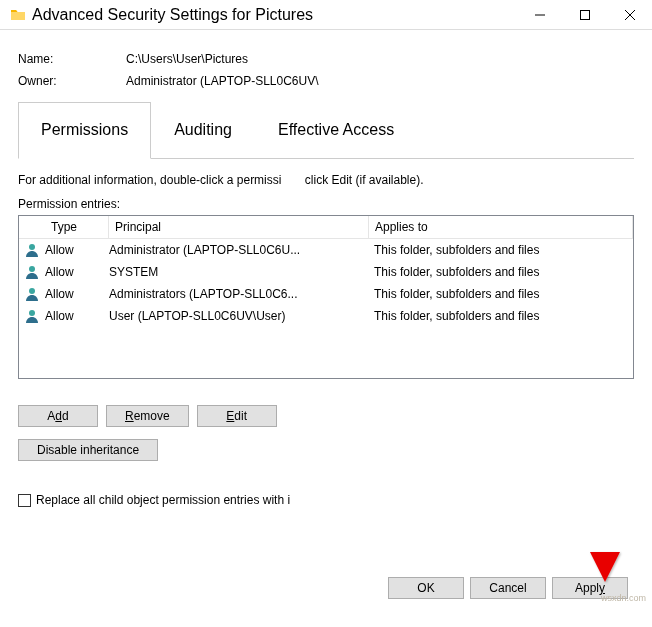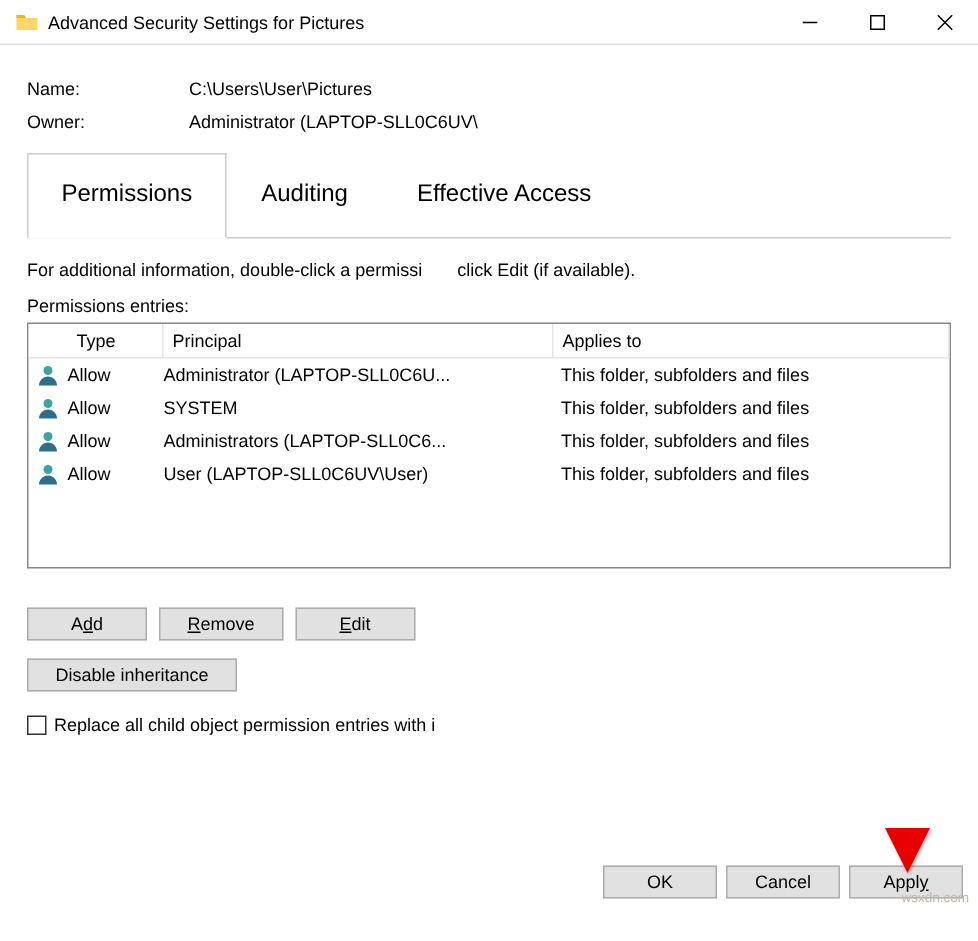--- a/index.html
+++ b/index.html
@@ -1,19 +1,19 @@
 <!DOCTYPE html>
 <html><head>
   <meta charset="utf-8">
   <style>
     * { box-sizing: border-box; font-family: 'Segoe UI', Tahoma, sans-serif; }
     body { margin: 0; padding: 0; background: #fff; width: 652px; height: 627px; overflow: hidden; position: relative; }
     .titlebar { display: flex; align-items: center; height: 30px; border-bottom: 1px solid #ddd; }
     .titlebar .folder-icon { width: 16px; height: 16px; margin: 0 6px 0 10px; }
-    .titlebar .title { font-size: 12px; flex: 1; }
+    .titlebar .title { font-size: 16px; flex: 1; }
     .titlebar .sysbtn { width: 45px; height: 30px; display: flex; align-items: center; justify-content: center; font-size: 11px; }
     .content { padding: 14px 18px 0 18px; font-size: 12px; color: #000; }
     .field-row { display: flex; margin: 8px 0; gap: 10px; }
     .field-label { width: 98px; }
     .tabs { display: flex; margin-top: 14px; border-bottom: 1px solid #ccc; }
     .tab { padding: 18px 22px; font-size: 16px; border: 1px solid transparent; cursor: default; }
     .tab.active { border: 1px solid #ccc; border-bottom: 1px solid #fff; margin-bottom: -1px; background: #fff; }
     .instr { margin: 14px 0 10px 0; }
     .list-label { margin: 6px 0 4px 0; }
     .perm-list { border: 1px solid #828790; height: 164px; overflow: hidden; }
@@ -22,23 +22,23 @@
     .perm-row { display: flex; align-items: center; padding: 3px 0; font-size: 12px; }
     .col-icon { width: 26px; display: flex; justify-content: center; }
     .col-type { width: 64px; }
     .col-principal { width: 265px; white-space: nowrap; overflow: hidden; text-overflow: ellipsis; }
     .col-applies { flex: 1; }
     .perm-header .col-icon { border-right: none; }
     .user-icon { width: 16px; height: 16px; }
     .btn-row { display: flex; gap: 8px; margin: 12px 0 0 0; }
     .btn { background: #e1e1e1; border: 1px solid #adadad; padding: 3px 18px; font-size: 12px; min-width: 80px; text-align: center; cursor: default; margin-top: 14px; }
     .disable-btn { margin-top: 12px; }
-    .checkbox-row { display: flex; align-items: center; margin-top: 15px; gap: 5px; }
+    .checkbox-row { display: flex; align-items: center; margin-top: 32px; gap: 5px; }
     .checkbox { width: 13px; height: 13px; border: 1px solid #333; background: #fff; }
-    .bottom-bar { position: absolute; bottom: 28px; right: 10px; display: flex; gap: 6px; }
+    .bottom-bar { position: absolute; bottom: 28px; right: 24px; display: flex; gap: 6px; }
     .bottom-bar .btn { min-width: 76px; }
     .arrow { position: absolute; right: 22px; bottom: 40px; pointer-events: none; }
     .watermark { position: absolute; right: 6px; bottom: 24px; font-size: 9px; color: #c0b8a8; }
     .ak { text-decoration: underline; }
   </style>
 </head>
 <body>
 
 <div class="titlebar">
   <span class="folder-icon">
@@ -79,21 +79,21 @@
   <div class="tabs">
     <div class="tab active">Permissions</div>
     <div class="tab">Auditing</div>
     <div class="tab">Effective Access</div>
   </div>
 
   <div class="instr">
     <span>For additional information, double-click a permissi</span>&nbsp;&nbsp;&nbsp;&nbsp;&nbsp;&nbsp;&nbsp;<span>click Edit (if available).</span>
   </div>
 
-  <div class="list-label">Permissions entries:</div>
+  <div class="list-label">Permission entries:</div>
 
   <div class="perm-list">
     <div class="perm-header">
       <div class="col col-icon"></div>
       <div class="col col-type">Type</div>
       <div class="col col-principal" style="width:260px">Principal</div>
       <div class="col col-applies">Applies to</div>
     </div>
     <div id="perm-rows">
         <div class="perm-row">

